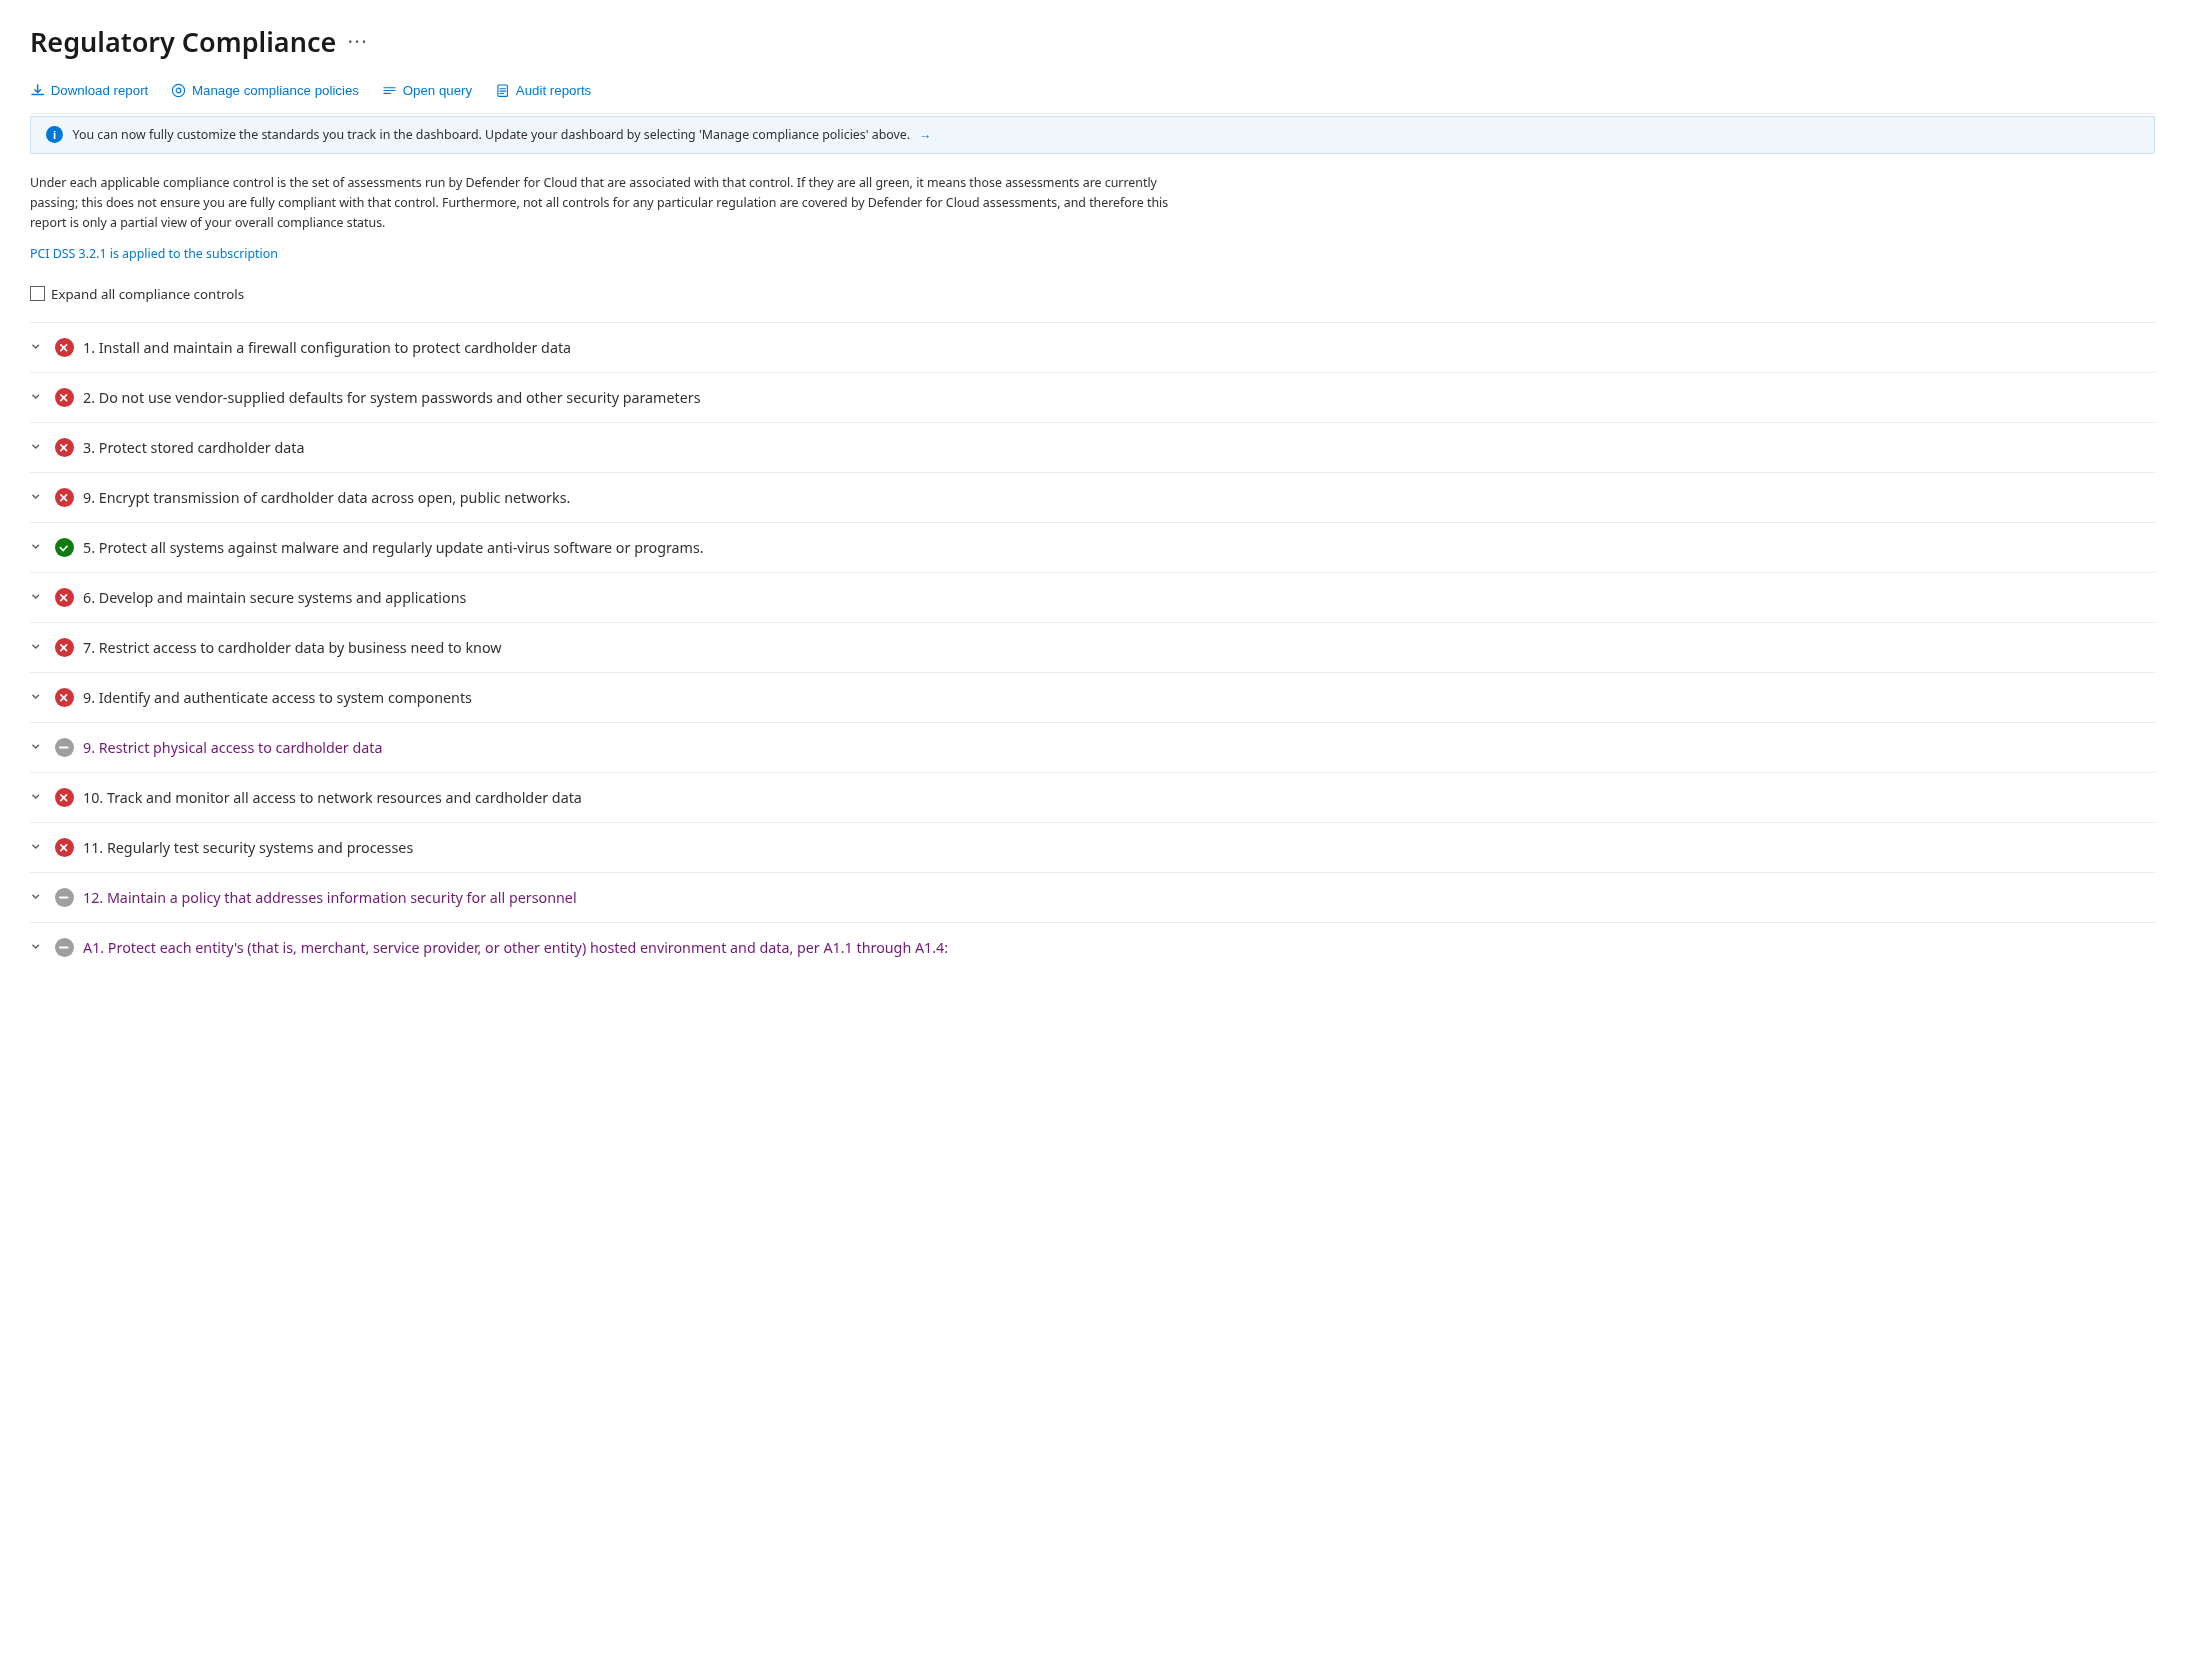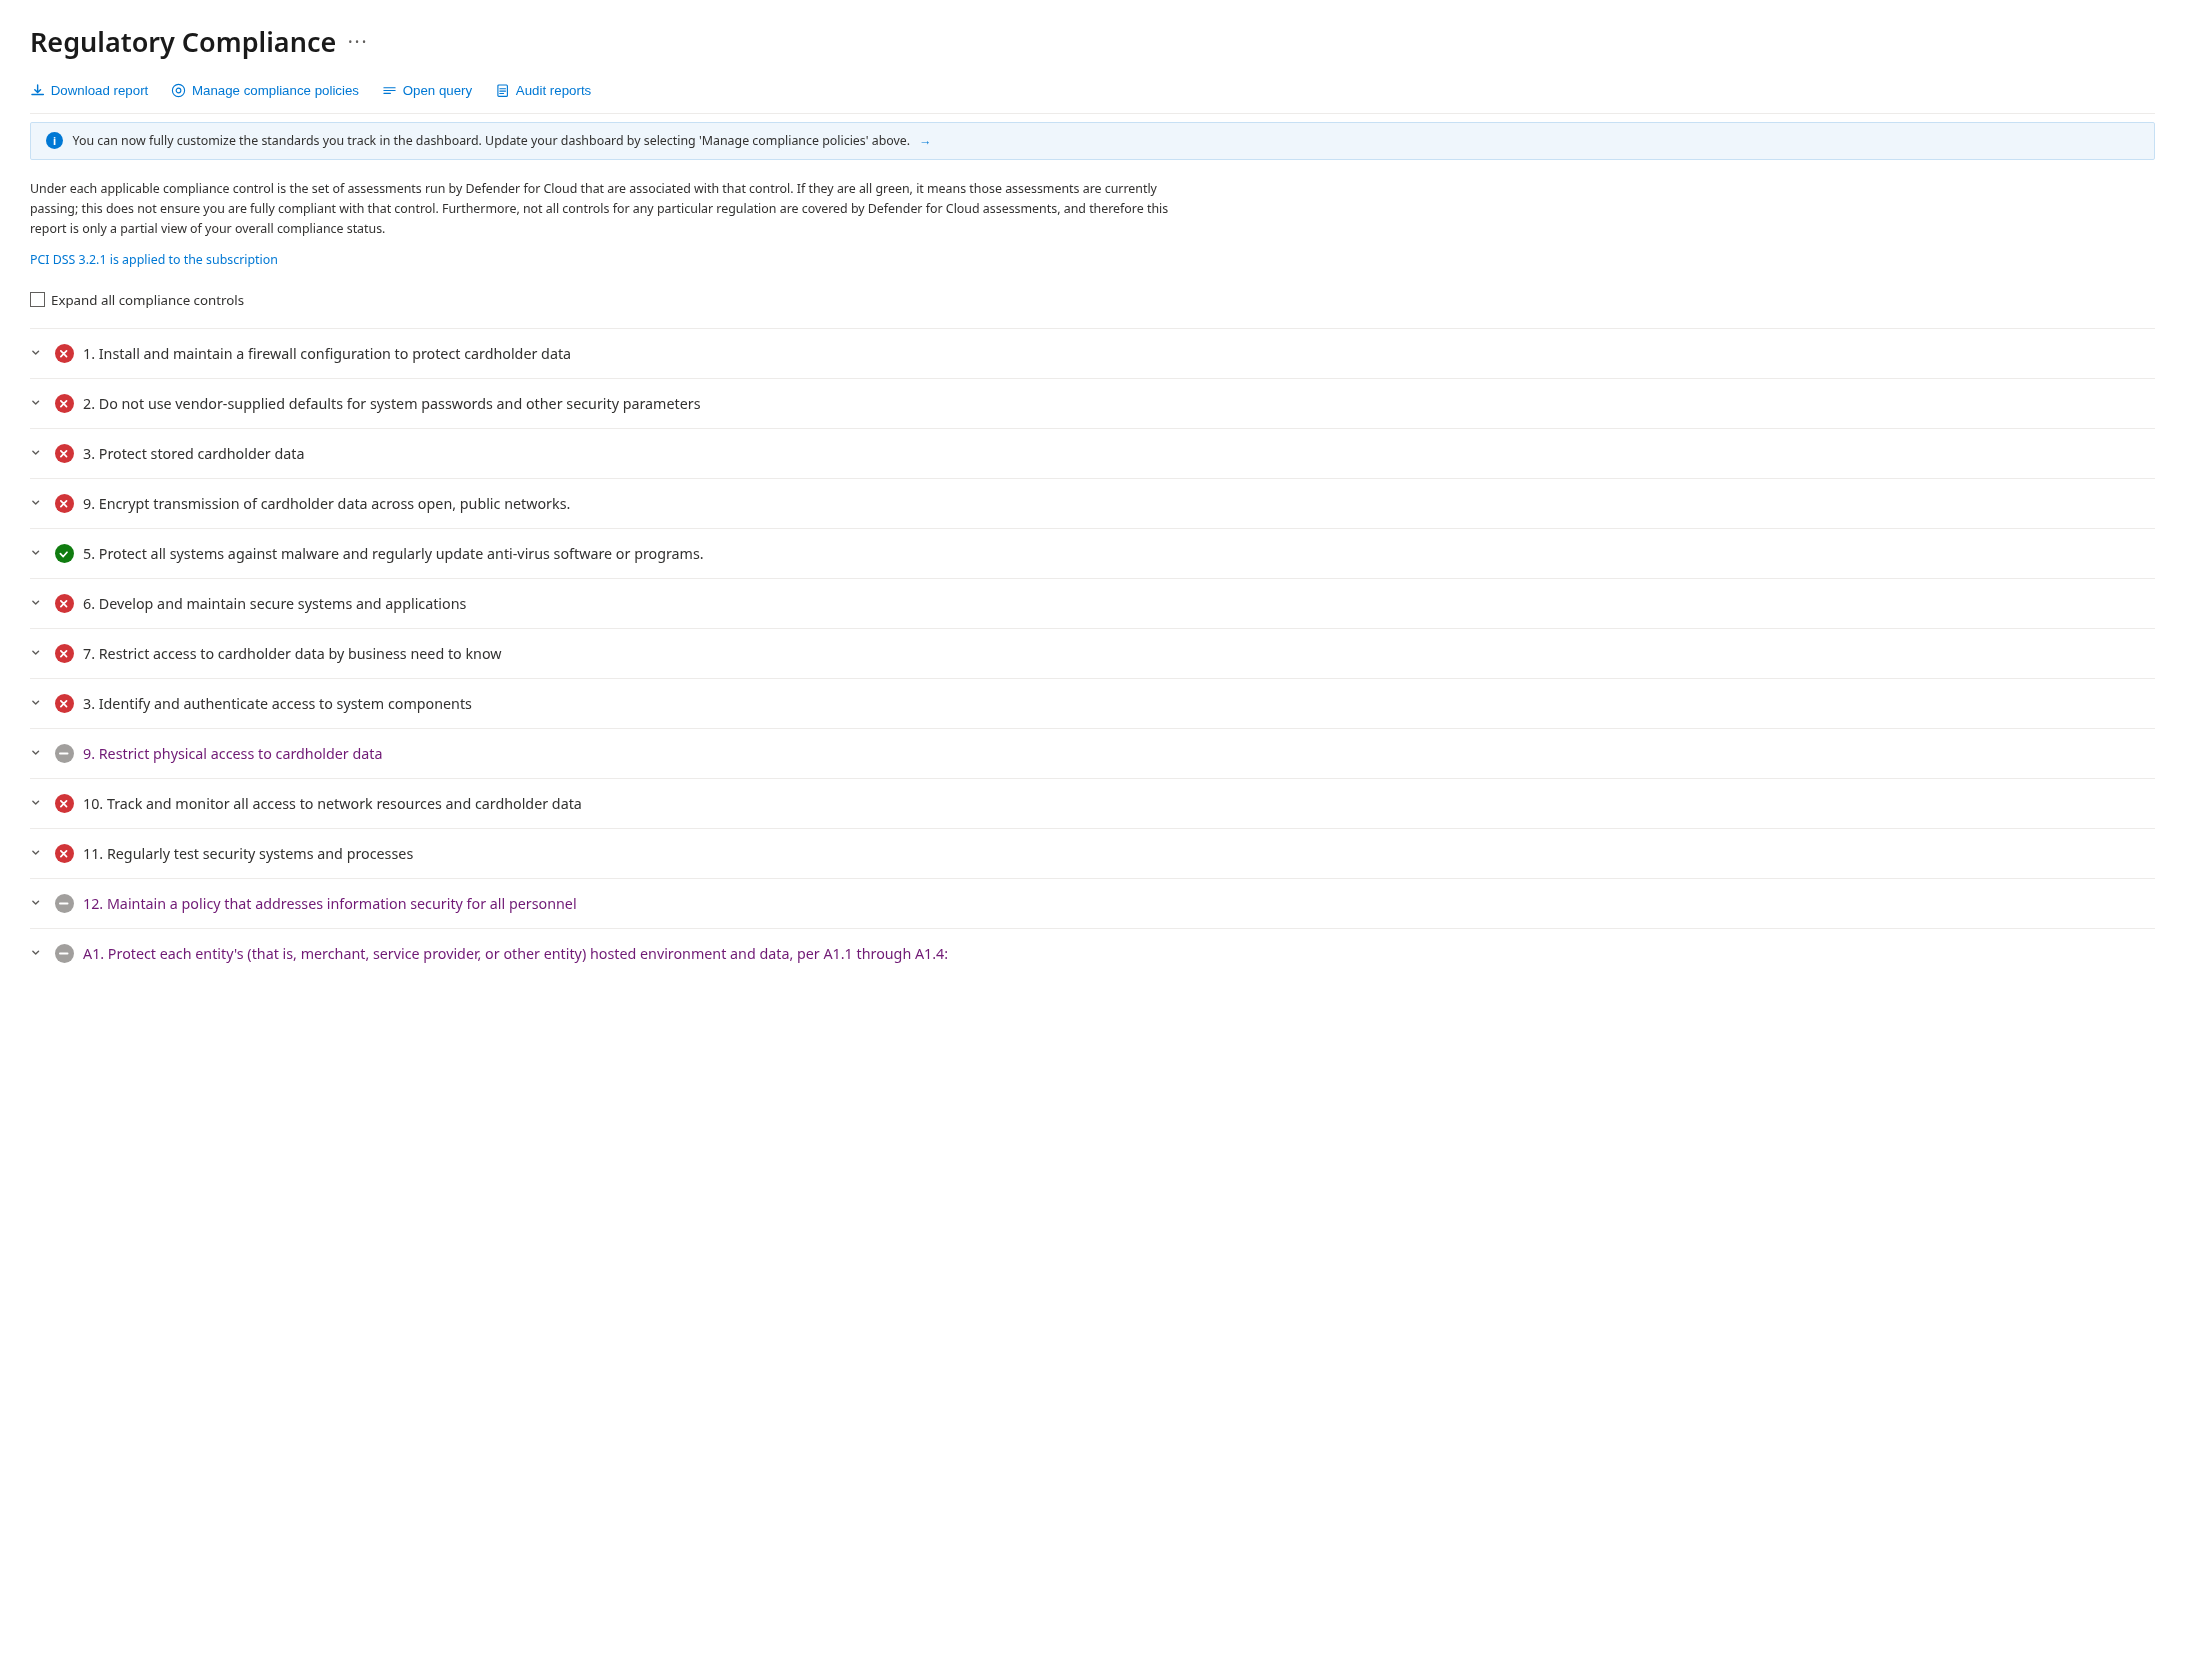--- a/index.html
+++ b/index.html
@@ -22,21 +22,21 @@
     .page-title .ellipsis {
       font-size: 19px;
       color: #605e5c;
       font-weight: 400;
       letter-spacing: 1.9px;
     }
     .toolbar {
       display: flex;
       align-items: flex-start;
       gap: 23px;
-      margin-bottom: 8px;
+      margin-bottom: 2px;
       border-bottom: 1px solid #edebe9;
       padding-bottom: 11.4px;
     }
     .toolbar-btn {
       display: flex;
       align-items: center;
       gap: 5.7px;
       color: #0078d4;
       background: none;
       border: none;
@@ -320,21 +320,21 @@
     <div class="control-item">
       <div class="control-header">
         <span class="chevron"><svg width="11.4" height="11.4" viewBox="0 0 12 12" fill="none">
             <path d="M3 4.5l3 3 3-3" stroke="#605e5c" stroke-width="1.5" stroke-linecap="round" stroke-linejoin="round"></path>
           </svg></span>
         <div class="status-icon status-error">
           <svg width="11.4" height="11.4" viewBox="0 0 12 12" fill="none">
             <path d="M3 3l6 6M9 3l-6 6" stroke="white" stroke-width="1.8" stroke-linecap="round"></path>
           </svg>
         </div>
-        <span class="control-label">3. Identify and authenticate access to system components</span>
+        <span class="control-label">9. Identify and authenticate access to system components</span>
       </div>
     </div>
     <div class="control-item">
       <div class="control-header">
         <span class="chevron"><svg width="11.4" height="11.4" viewBox="0 0 12 12" fill="none">
             <path d="M3 4.5l3 3 3-3" stroke="#605e5c" stroke-width="1.5" stroke-linecap="round" stroke-linejoin="round"></path>
           </svg></span>
         <div class="status-icon status-grey">
           <svg width="9.5" height="2.9" viewBox="0 0 10 3" fill="none">
             <path d="M1 1.5h8" stroke="white" stroke-width="2" stroke-linecap="round"></path>

